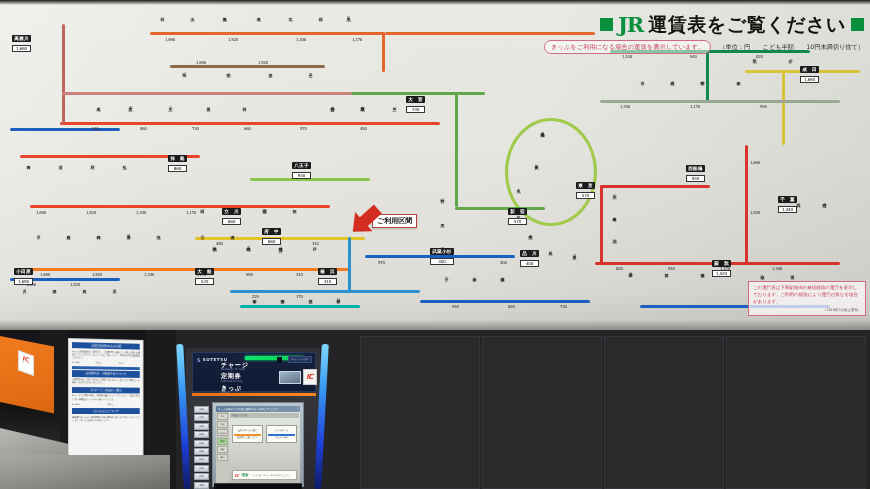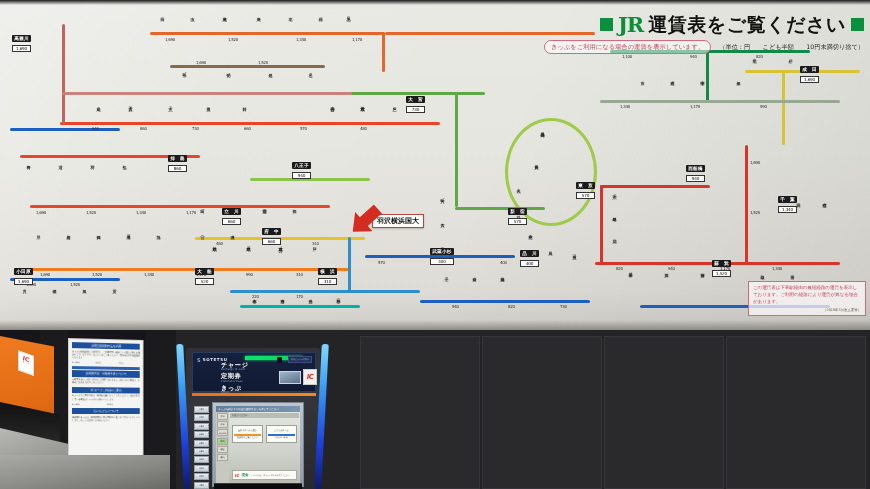--- a/index.html
+++ b/index.html
@@ -541,21 +541,21 @@
   <div class="fare" style="left:508px;top:304px;">820</div>
   <div class="fare" style="left:560px;top:304px;">730</div>
   <div class="fare" style="left:26px;top:282px;">1,690</div>
   <div class="fare" style="left:70px;top:282px;">1,520</div>
   <div class="fare" style="left:750px;top:160px;">1,690</div>
   <div class="fare" style="left:750px;top:210px;">1,520</div>
   <div class="fare" style="left:378px;top:260px;">570</div>
   <div class="fare" style="left:440px;top:260px;">480</div>
   <div class="fare" style="left:500px;top:260px;">400</div>
 
-  <div class="callout">羽沢横浜国大</div>
+  <div class="callout">ご利用区間</div>
   <div class="arrow-mark">
     <svg width="34" height="26" viewBox="0 0 34 26">
       <polygon points="0,13 15,0 15,7 34,7 34,19 15,19 15,26" fill="#d32d22"></polygon>
     </svg>
   </div>
 
   <div class="board-botshadow"></div>
 </div>
 
 <div id="lower">

